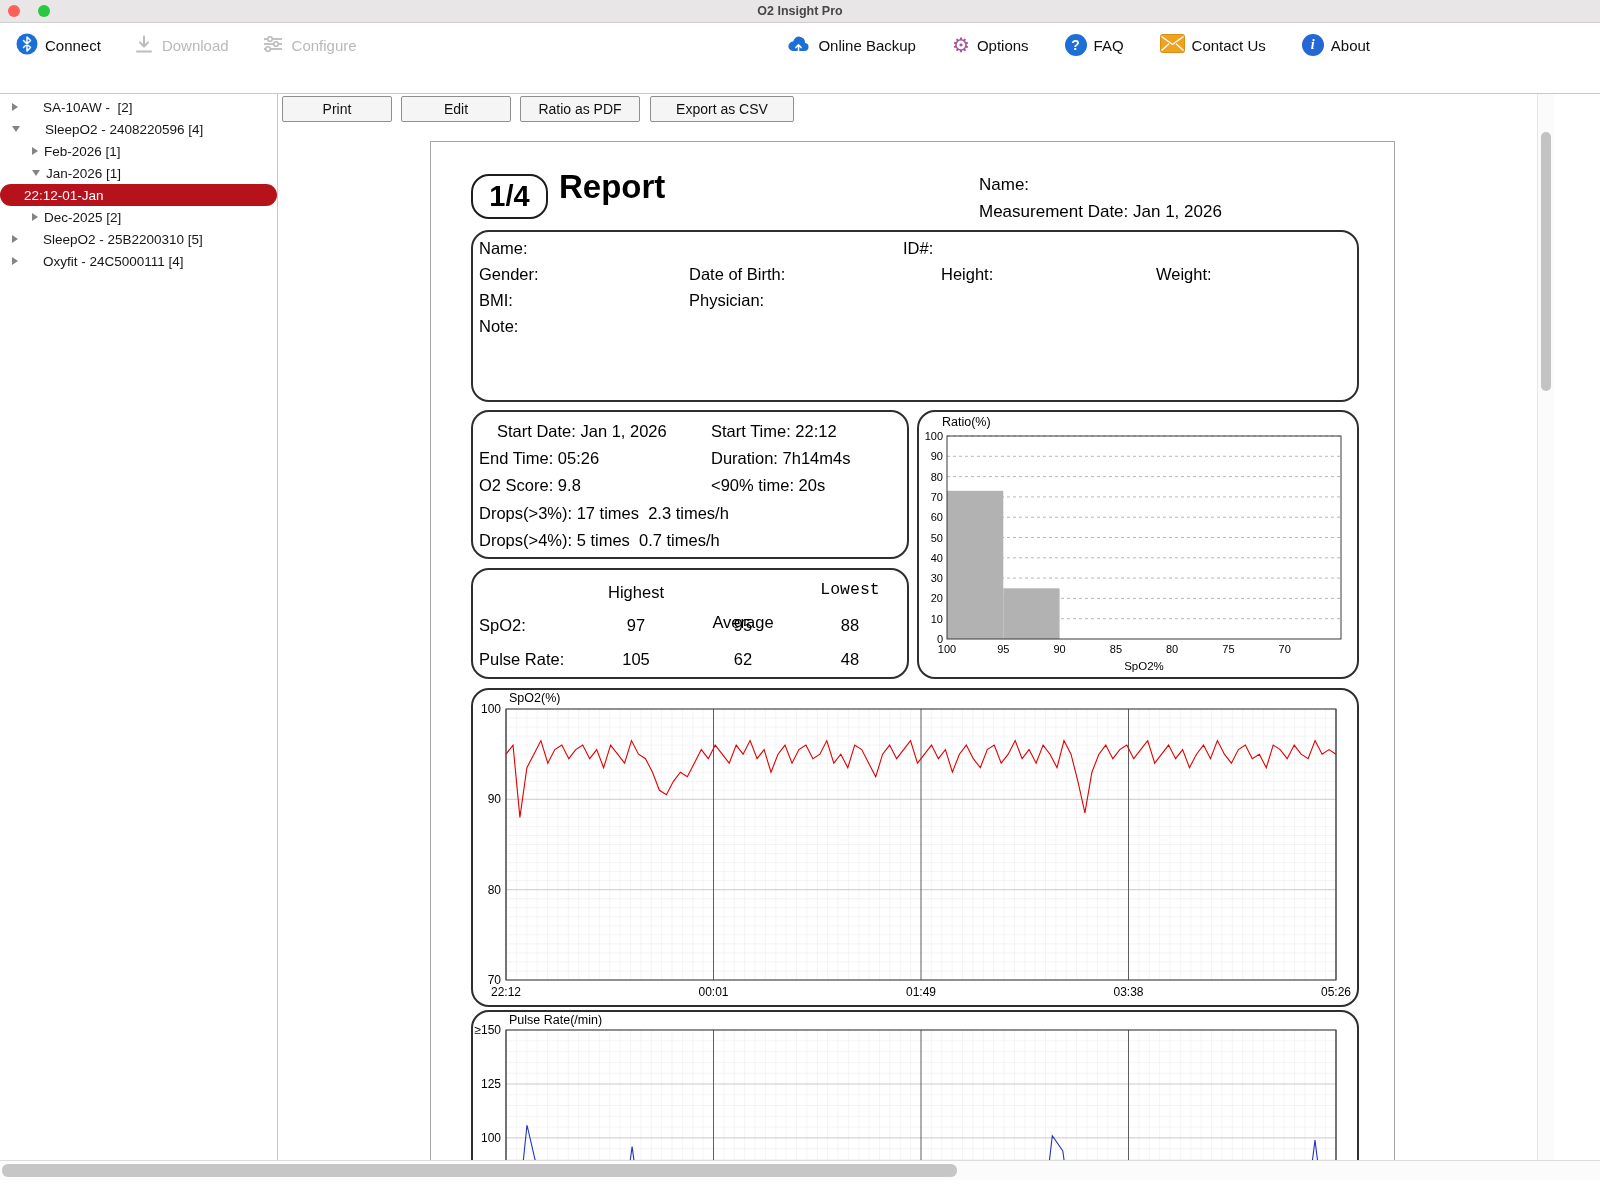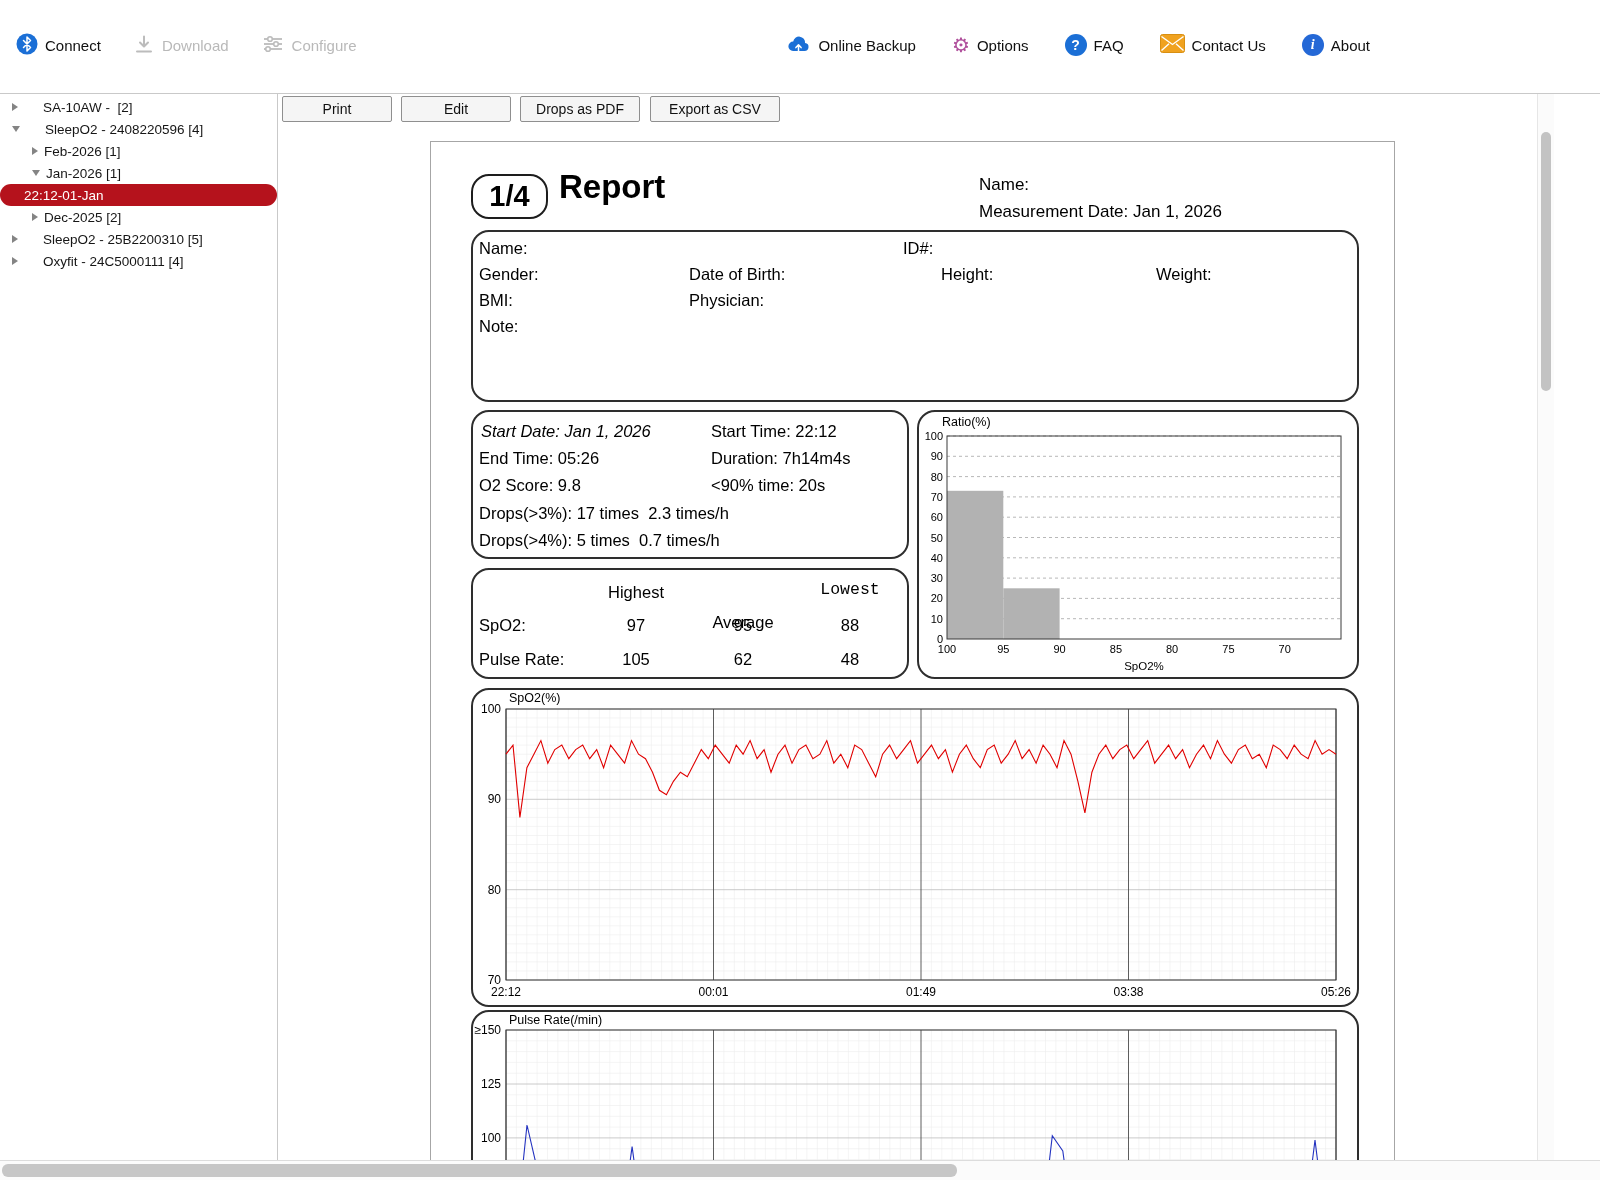--- a/index.html
+++ b/index.html
@@ -71,20 +71,25 @@
   .vthumb{position:absolute;left:3px;top:38px;width:10px;height:259px;border-radius:5px;background:#c3c3c3;}
   .hscroll{position:absolute;left:0;top:1160px;width:1600px;height:20px;background:#fbfbfb;
            border-top:1px solid #dcdcdc;box-sizing:border-box;}
   .hthumb{position:absolute;left:2px;top:3px;width:955px;height:13px;border-radius:6px;background:#c6c6c6;}
 </style>
 </head>
 <body>
 
 <div id="app">
 
+  <div class="titlebar">
+    <span class="tl red"></span>
+    <span class="tl green"></span>
+    <div class="wtitle">O2 Insight Pro</div>
+  </div>
 
   <div class="toolbar">
     <div class="tgroup">
       <div class="titem">
         <span>
           <svg width="22" height="22" viewBox="0 0 22 22">
               <circle cx="11" cy="11" r="10.5" fill="#1b6fd6"></circle>
               <path d="M7.5 7.5 L14.5 14.5 L11 18 L11 4 L14.5 7.5 L7.5 14.5" stroke="#fff" stroke-width="1.5" fill="none" stroke-linejoin="round" stroke-linecap="round"></path>
             </svg>
         </span>
@@ -183,43 +188,43 @@
       </div>
       <div class="trow lvl0">
         <span class="chev cright"></span>
         <span class="tlabel">Oxyfit - 24C5000111 [4]</span>
       </div>
     </div>
 
     <div class="main">
       <div class="btn" style="left:3px;top:2px;width:110px;">Print</div>
       <div class="btn" style="left:122px;top:2px;width:110px;">Edit</div>
-      <div class="btn" style="left:241px;top:2px;width:120px;">Drops as PDF</div>
-      <div class="btn" style="left:371px;top:2px;width:130px;">Export as CSV</div>
+      <div class="btn" style="left:241px;top:2px;width:120px;">Ratio as PDF</div>
+      <div class="btn" style="left:371px;top:2px;width:144px;">Export as CSV</div>
 
       <div class="page">
         <div class="abs pagebox14">1/4</div>
         <div class="abs rtitle">Report</div>
         <div class="abs hdrtxt" style="left:548px;top:33px;">Name:</div>
         <div class="abs hdrtxt" style="left:548px;top:60px;">Measurement Date: Jan 1, 2026</div>
 
         <div class="abs box patientbox">
           <span class="rtext" style="left:6px;top:7px;">Name:</span>
           <span class="rtext" style="left:430px;top:7px;">ID#:</span>
           <span class="rtext" style="left:6px;top:33px;">Gender:</span>
           <span class="rtext" style="left:216px;top:33px;">Date of Birth:</span>
           <span class="rtext" style="left:468px;top:33px;">Height:</span>
           <span class="rtext" style="left:683px;top:33px;">Weight:</span>
           <span class="rtext" style="left:6px;top:59px;">BMI:</span>
           <span class="rtext" style="left:216px;top:59px;">Physician:</span>
           <span class="rtext" style="left:6px;top:85px;">Note:</span>
         </div>
 
         <div class="abs box statsbox">
-          <span class="rtext" style="left:8px;top:10px;font-style:italic;">Start Date: Jan 1, 2026</span>
+          <span class="rtext" style="left:24px;top:10px;">Start Date: Jan 1, 2026</span>
           <span class="rtext" style="left:238px;top:10px;">Start Time: 22:12</span>
           <span class="rtext" style="left:6px;top:37px;">End Time: 05:26</span>
           <span class="rtext" style="left:238px;top:37px;">Duration: 7h14m4s</span>
           <span class="rtext" style="left:6px;top:64px;">O2 Score: 9.8</span>
           <span class="rtext" style="left:238px;top:64px;">&lt;90% time: 20s</span>
           <span class="rtext" style="left:6px;top:92px;">Drops(&gt;3%): 17 times  2.3 times/h</span>
           <span class="rtext" style="left:6px;top:119px;">Drops(&gt;4%): 5 times  0.7 times/h</span>
         </div>
 
         <div class="abs box summarybox">

